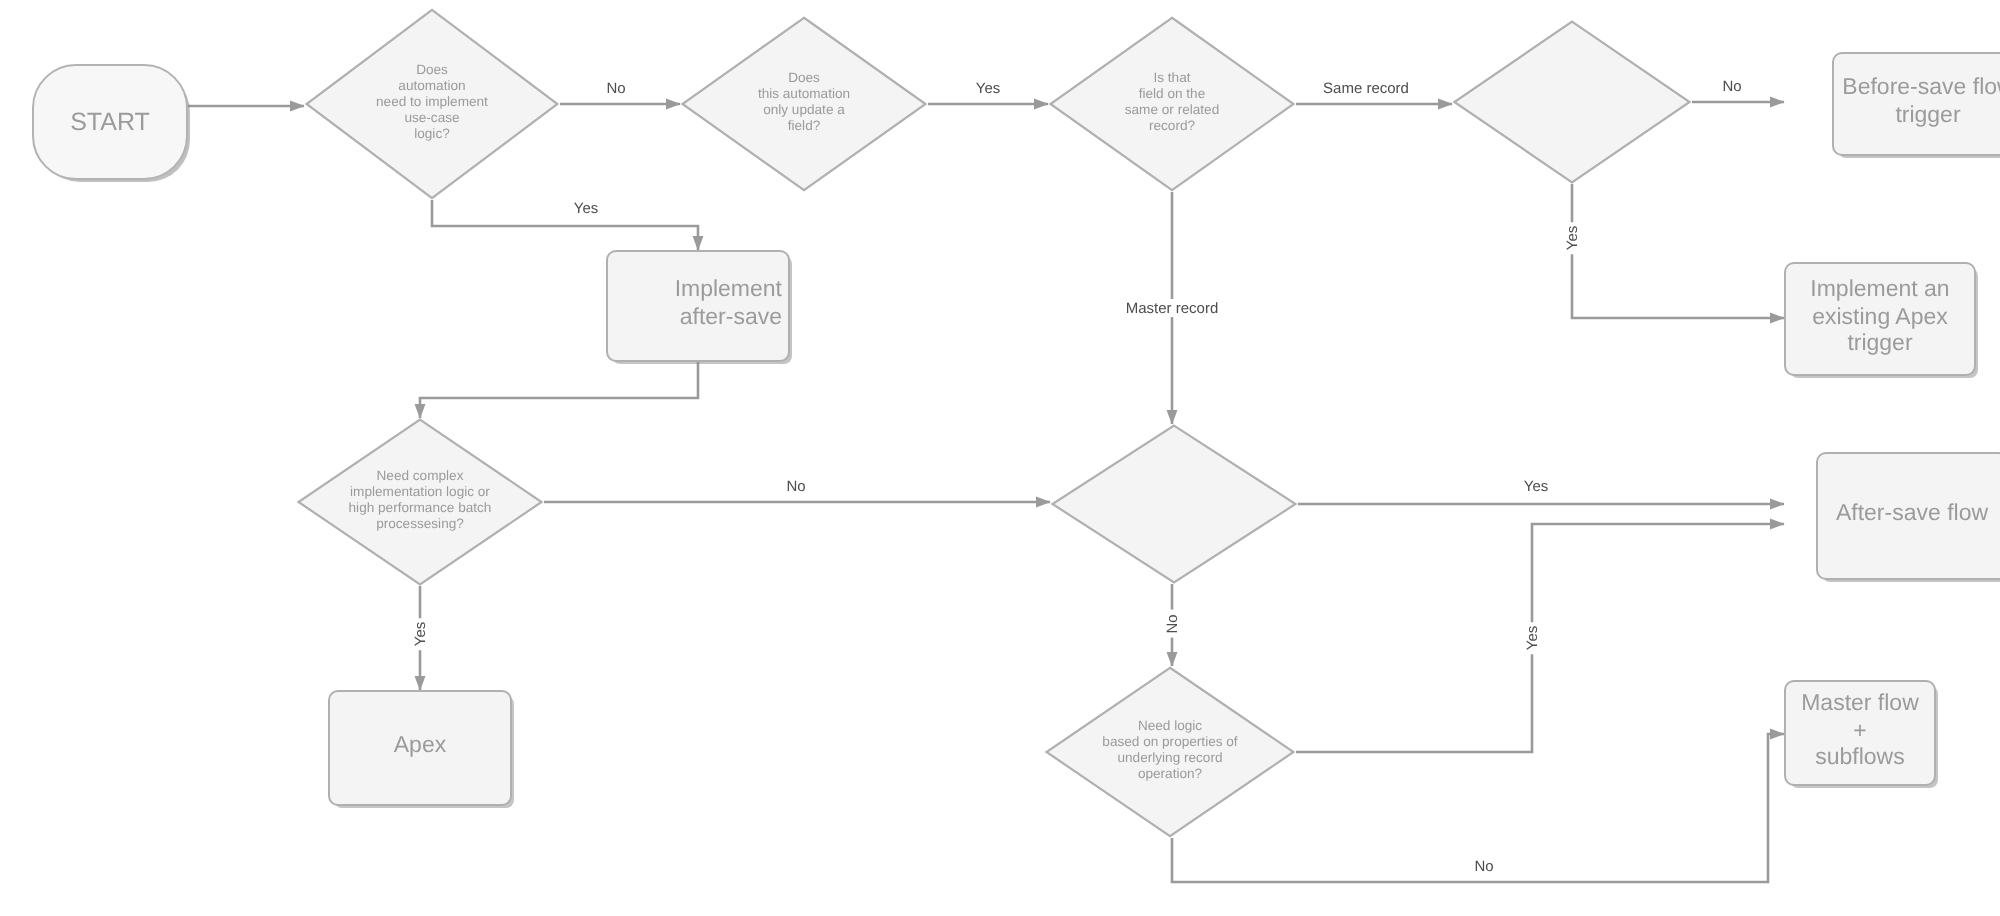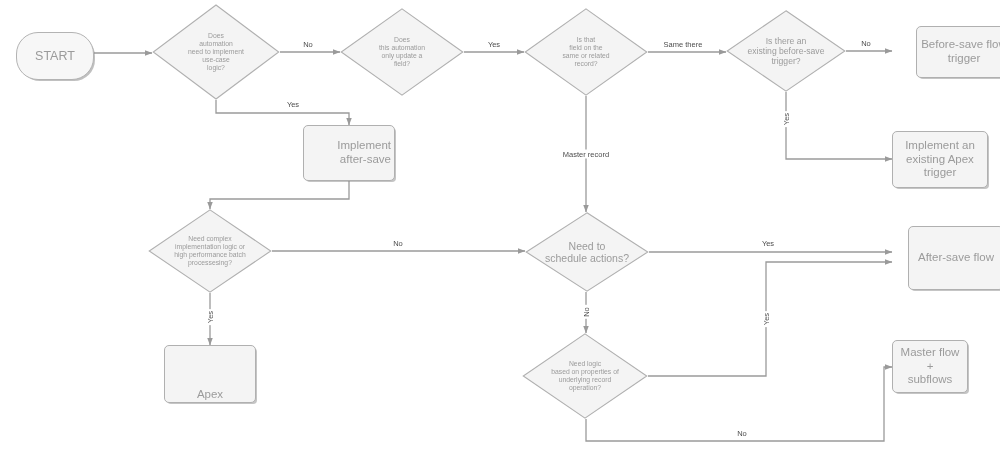--- a/index.html
+++ b/index.html
@@ -110,21 +110,21 @@
         <path d="M 272,251 L 525,251" marker-end="url(#arw)"></path>
         <path d="M 210,293 L 210,345" marker-end="url(#arw)"></path>
         <path d="M 649,252 L 892,252" marker-end="url(#arw)"></path>
         <path d="M 586,292 L 586,333" marker-end="url(#arw)"></path>
         <path d="M 648,376 L 766,376 L 766,262 L 892,262" marker-end="url(#arw)"></path>
         <path d="M 586,419 L 586,441 L 884,441 L 884,367 L 892,367" marker-end="url(#arw)"></path>
       </g>
   </svg>
 
   <div id="node-layer">
-      <div class="node terminator" style="left: 16px; top: 32px; width: 78px; height: 48px;">
+      <div class="node terminator" style="left: 16px; top: 32px; width: 78px; height: 58px;">
         <span class="lbl">START</span>
       </div>
       <div class="node decision" style="left: 152px; top: 4px; width: 128px; height: 96px; font-size: 6.8px;">
         <svg viewBox="0 0 100 100" preserveAspectRatio="none">
           <polygon points="50,1 99,50 50,99 1,50" fill="#f4f4f4" stroke="#b0b0b0" stroke-width="1.1" vector-effect="non-scaling-stroke"></polygon>
         </svg>
         <span class="lbl">Does
 automation
 need to implement
 use-case
@@ -145,23 +145,20 @@
         </svg>
         <span class="lbl">Is that
 field on the
 same or related
 record?</span>
       </div>
       <div class="node decision" style="left: 726px; top: 10px; width: 120px; height: 82px; font-size: 8.6px;">
         <svg viewBox="0 0 100 100" preserveAspectRatio="none">
           <polygon points="50,1 99,50 50,99 1,50" fill="#f4f4f4" stroke="#b0b0b0" stroke-width="1.1" vector-effect="non-scaling-stroke"></polygon>
         </svg>
-        <span class="lbl">Is there an
-existing before-save
-trigger?</span>
       </div>
       <div class="node process" style="left: 892px; top: 26px; width: 96px; height: 52px; margin-left: 24px;">
         <span class="lbl">Before-save flow
 trigger</span>
       </div>
       <div class="node process" style="left: 892px; top: 131px; width: 96px; height: 57px;">
         <span class="lbl">Implement an
 existing Apex
 trigger</span>
       </div>
@@ -171,29 +168,27 @@
       </div>
       <div class="node decision" style="left: 148px; top: 209px; width: 124px; height: 84px; font-size: 6.8px;">
         <svg viewBox="0 0 100 100" preserveAspectRatio="none">
           <polygon points="50,1 99,50 50,99 1,50" fill="#f4f4f4" stroke="#b0b0b0" stroke-width="1.1" vector-effect="non-scaling-stroke"></polygon>
         </svg>
         <span class="lbl">Need complex
 implementation logic or
 high performance batch
 processesing?</span>
       </div>
-      <div class="node process" style="left: 164px; top: 345px; width: 92px; height: 58px; align-items: flex-end;">
+      <div class="node process" style="left: 164px; top: 345px; width: 92px; height: 58px;">
         <span class="lbl">Apex</span>
       </div>
       <div class="node decision" style="left: 525px; top: 212px; width: 124px; height: 80px; font-size: 10.5px;">
         <svg viewBox="0 0 100 100" preserveAspectRatio="none">
           <polygon points="50,1 99,50 50,99 1,50" fill="#f4f4f4" stroke="#b0b0b0" stroke-width="1.1" vector-effect="non-scaling-stroke"></polygon>
         </svg>
-        <span class="lbl">Need to
-schedule actions?</span>
       </div>
       <div class="node process" style="left: 908px; top: 226px; width: 96px; height: 64px; text-align: center;">
         <span class="lbl">After-save flow</span>
       </div>
       <div class="node decision" style="left: 522px; top: 333px; width: 126px; height: 86px; font-size: 6.8px;">
         <svg viewBox="0 0 100 100" preserveAspectRatio="none">
           <polygon points="50,1 99,50 50,99 1,50" fill="#f4f4f4" stroke="#b0b0b0" stroke-width="1.1" vector-effect="non-scaling-stroke"></polygon>
         </svg>
         <span class="lbl">Need logic
 based on properties of
@@ -202,21 +197,21 @@
       </div>
       <div class="node process" style="left: 892px; top: 340px; width: 76px; height: 53px;">
         <span class="lbl">Master flow +
 subflows</span>
       </div>
     </div>
   <div id="label-layer">
       <div class="edge-label" style="left: 308px; top: 44px;">No</div>
       <div class="edge-label" style="left: 293px; top: 104px;">Yes</div>
       <div class="edge-label" style="left: 494px; top: 44px;">Yes</div>
-      <div class="edge-label" style="left: 683px; top: 44px;">Same there</div>
+      <div class="edge-label" style="left: 683px; top: 44px;">Same record</div>
       <div class="edge-label" style="left: 586px; top: 154px;">Master record</div>
       <div class="edge-label" style="left: 866px; top: 43px;">No</div>
       <div class="edge-label vert" style="left: 786px; top: 119px;">Yes</div>
       <div class="edge-label" style="left: 398px; top: 243px;">No</div>
       <div class="edge-label vert" style="left: 210px; top: 317px;">Yes</div>
       <div class="edge-label" style="left: 768px; top: 243px;">Yes</div>
       <div class="edge-label vert" style="left: 586px; top: 312px;">No</div>
       <div class="edge-label vert" style="left: 766px; top: 319px;">Yes</div>
       <div class="edge-label" style="left: 742px; top: 433px;">No</div>
     </div>

